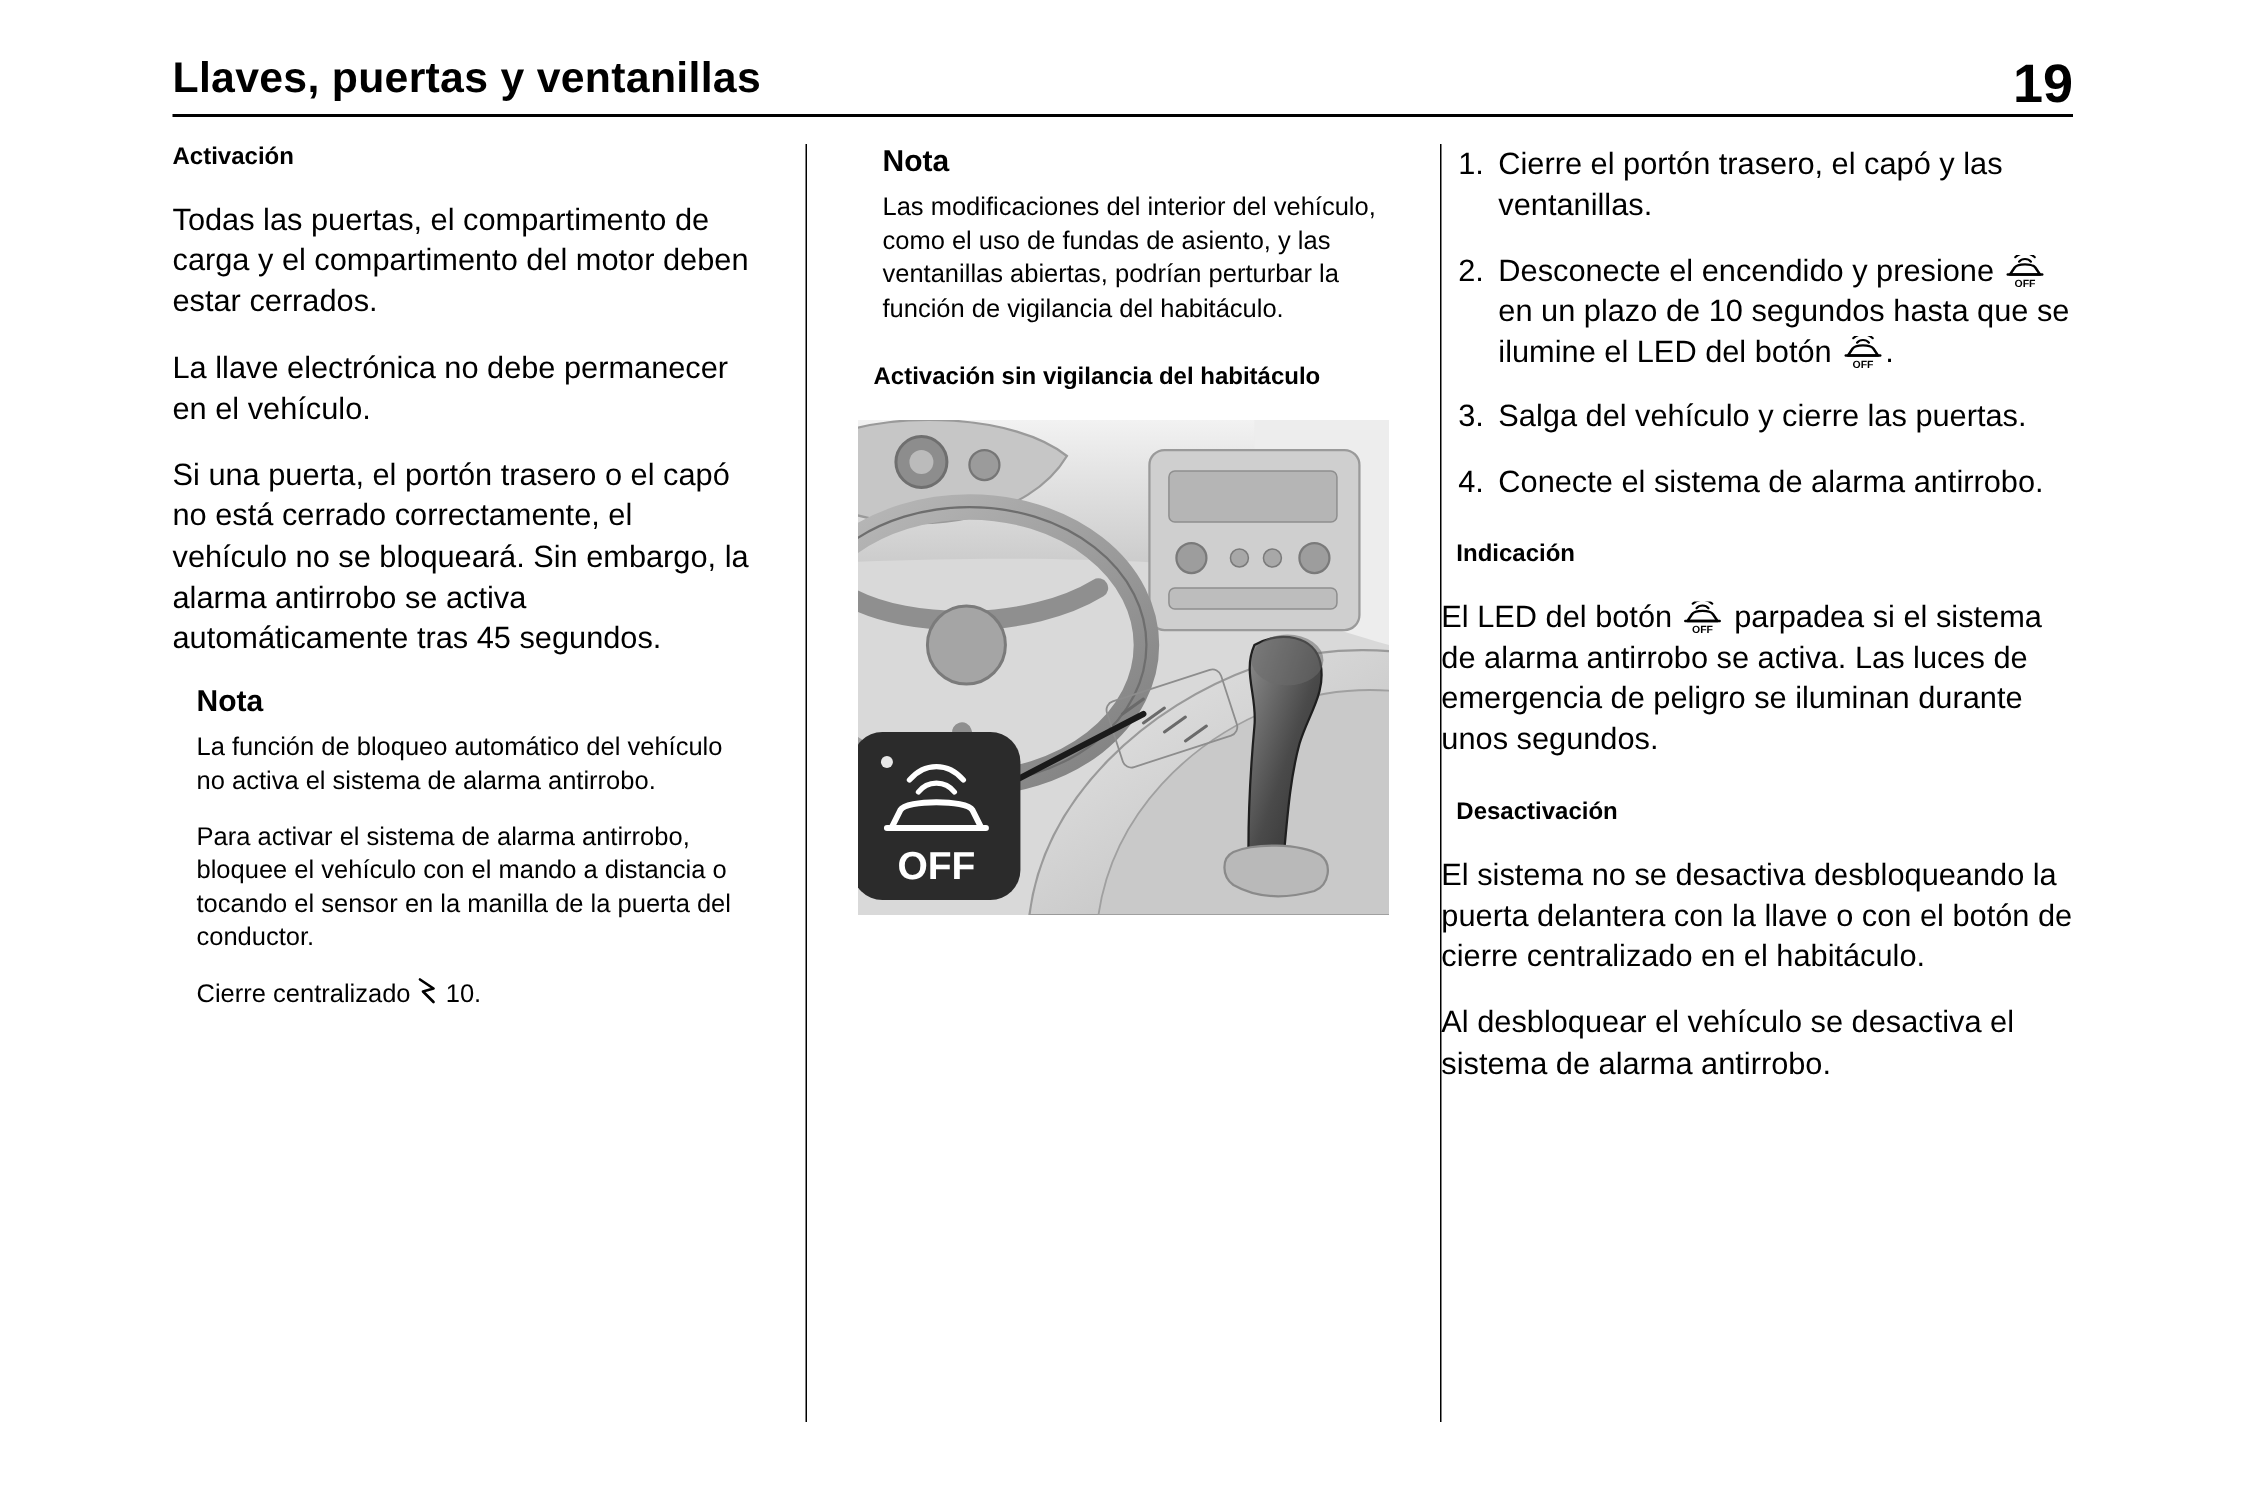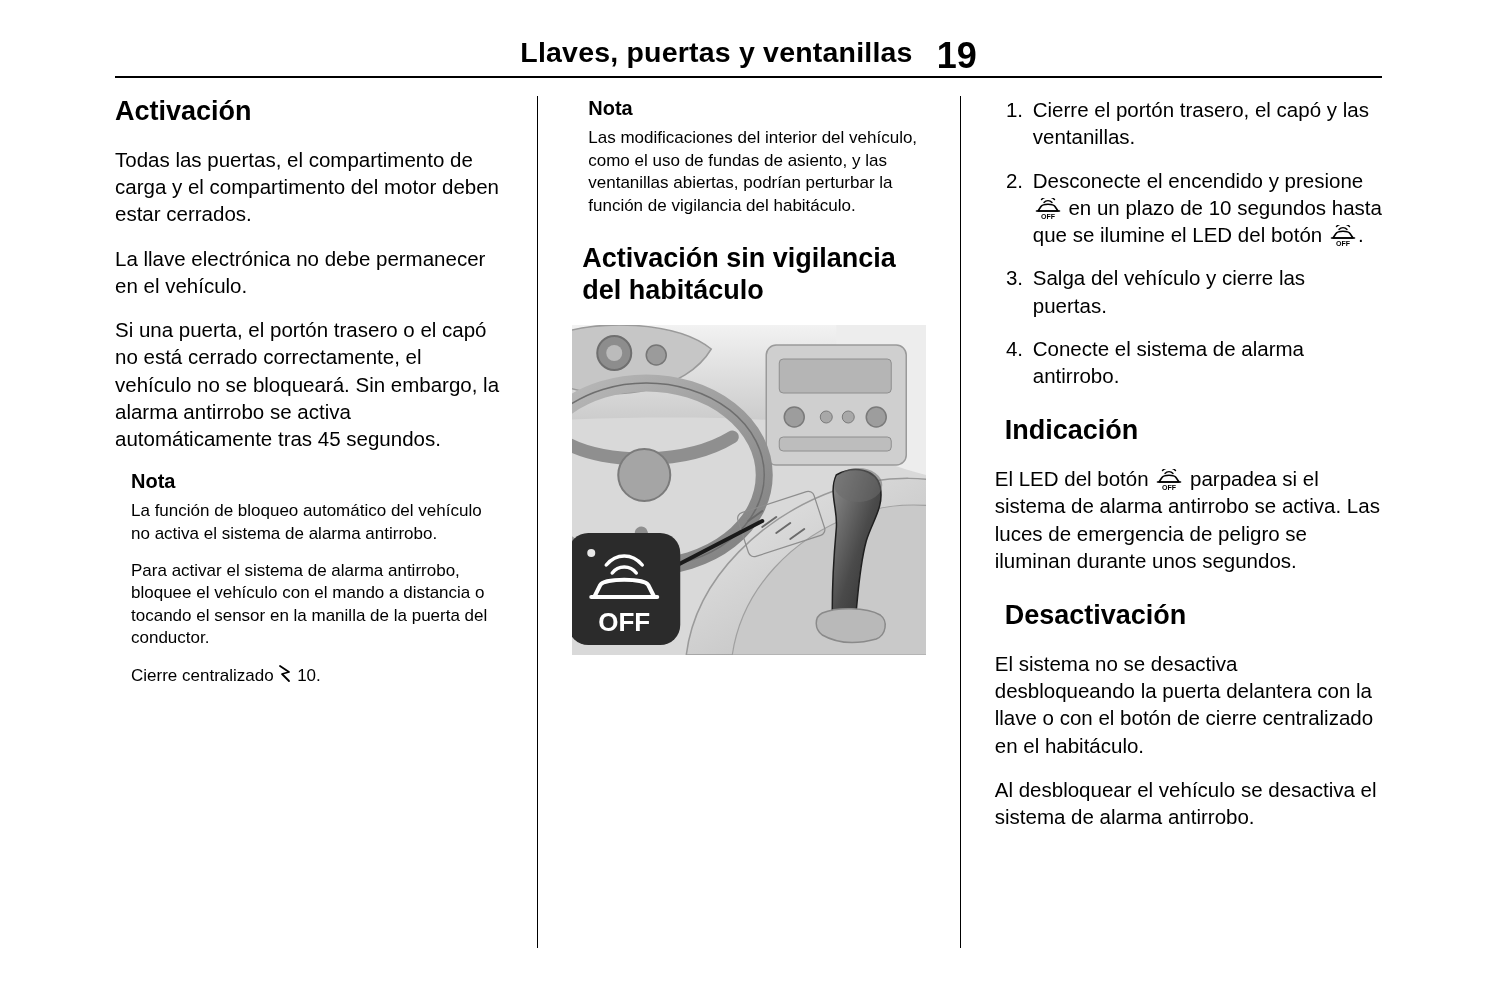--- a/index.html
+++ b/index.html
@@ -23,21 +23,21 @@
   }
   
   .header {
     position: absolute;
     top: 38px;
     left: 115px;
     right: 115px;
     height: 46px;
     display: flex;
     align-items: flex-start;
-    justify-content: center;
+    justify-content: space-between;
     gap: 24px;
   }
   .header-title {
     font-size: 28.5px;
     font-weight: bold;
     letter-spacing: 0.2px;
     line-height: 1;
     white-space: nowrap;
   }
   .header-pageno {
@@ -65,24 +65,24 @@
     display: flex;
     gap: 0;
   }
   .col {
     width: 425px;
     box-sizing: border-box;
     position: relative;
   }
   .col.c1 { padding-right: 34px; }
   .col.c2 { padding-left: 34px; padding-right: 34px; border-left: 1.5px solid #000; }
-  .col.c3 { padding-left: 34px; border-left: 1.5px solid #000; }
+  .col.c3 { border-left: 1.5px solid #000; }
 
   h2.heading {
-    font-size: 27px;
+    font-size: 16px;
     font-weight: bold;
     margin: 0 0 18px 0;
     line-height: 1.18;
   }
   h2.heading.spaced { margin-top: 26px; margin-left: 10px; }
 
   p.body {
     font-size: 20.5px;
     line-height: 1.33;
     margin: 0 0 17px 0;

